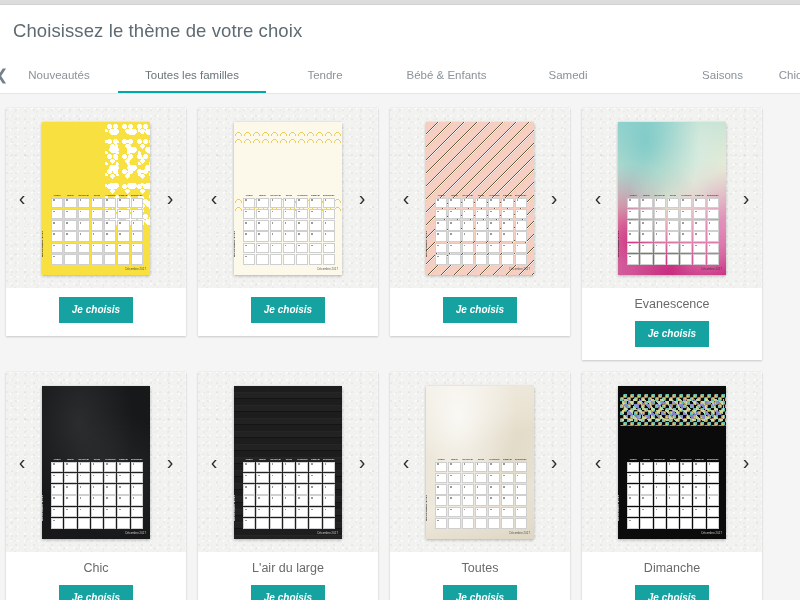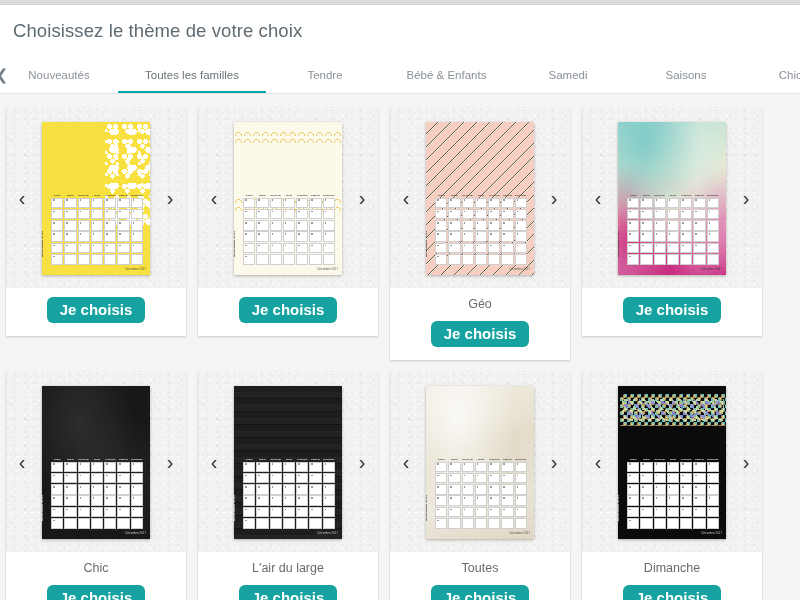--- a/index.html
+++ b/index.html
@@ -205,28 +205,29 @@
     color: #6a6a6a;
     margin-bottom: 9px;
     line-height: 15px;
     white-space: nowrap;
     overflow: hidden;
   }
   .choose-btn {
     display: inline-block;
     background: #17a2a2;
     color: #ffffff;
-    font-size: 15px;
+    font-size: 10px;
     font-weight: 700;
     padding: 7px 13px 7px 13px;
     border: none;
-    border-radius: 6px;
+    border-radius: 0;
     font-family: "Liberation Sans", sans-serif;
     line-height: 12px;
     cursor: pointer;
+    font-style: italic;
   }
 
   
   .art-tendre-amour { background: #f7e03f; }
   .art-tendre-amour .hearts {
     position: absolute;
     right: 0; top: 0;
     width: 42%; height: 68%;
     background-image:
       radial-gradient(circle at 30% 30%, #fff 0 2.6px, transparent 2.7px),
@@ -365,21 +366,21 @@
     </div>
     <div class="tab" style="width: 118px;">
       <span>Tendre</span>
     </div>
     <div class="tab" style="width: 125px; text-align: right;">
       <span>Bébé &amp; Enfants</span>
     </div>
     <div class="tab" style="width: 118px;">
       <span>Samedi</span>
     </div>
-    <div class="tab" style="width: 118px;">
+    <div class="tab" style="width: 118px; justify-content: flex-end;">
       <span>Saisons</span>
     </div>
     <div class="tab" style="width: 118px;">
       <span>Chic du N</span>
     </div>
   </div>
 
 <div id="grid">
     <div class="card-slot">
       <div class="card">
@@ -588,21 +589,21 @@
                 <div class="cal-cell blank"></div>
                 <div class="cal-cell blank"></div>
                 <div class="cal-cell blank"></div>
                 <div class="cal-cell blank"></div>
                 <div class="cal-cell blank"></div>
               </div>
             </div>
             <div class="poster-corner-label dark">Décembre 2017</div>
           </div>
         </div>
-        <div class="card-body"><div class="card-title">Géo</div><button class="choose-btn">Je choisis</button></div>
+        <div class="card-body"><button class="choose-btn">Je choisis</button></div>
       </div>
     </div>
     <div class="card-slot">
       <div class="card">
         <div class="preview">
           <div class="nav-arrow prev">‹</div>
           <div class="nav-arrow next">›</div>
           <div class="poster">
             <div class="poster-art art-evanescence"></div>
             <div class="poster-side-label dark">Décembre 2017</div>
@@ -657,21 +658,21 @@
                 <div class="cal-cell blank"></div>
                 <div class="cal-cell blank"></div>
                 <div class="cal-cell blank"></div>
                 <div class="cal-cell blank"></div>
                 <div class="cal-cell blank"></div>
               </div>
             </div>
             <div class="poster-corner-label dark">Décembre 2017</div>
           </div>
         </div>
-        <div class="card-body"><button class="choose-btn">Je choisis</button></div>
+        <div class="card-body"><div class="card-title">Evanescence</div><button class="choose-btn">Je choisis</button></div>
       </div>
     </div>
     <div class="card-slot">
       <div class="card">
         <div class="preview">
           <div class="nav-arrow prev">‹</div>
           <div class="nav-arrow next">›</div>
           <div class="poster">
             <div class="poster-art art-ilton"></div>
             <div class="poster-side-label light">Décembre 2017</div>

